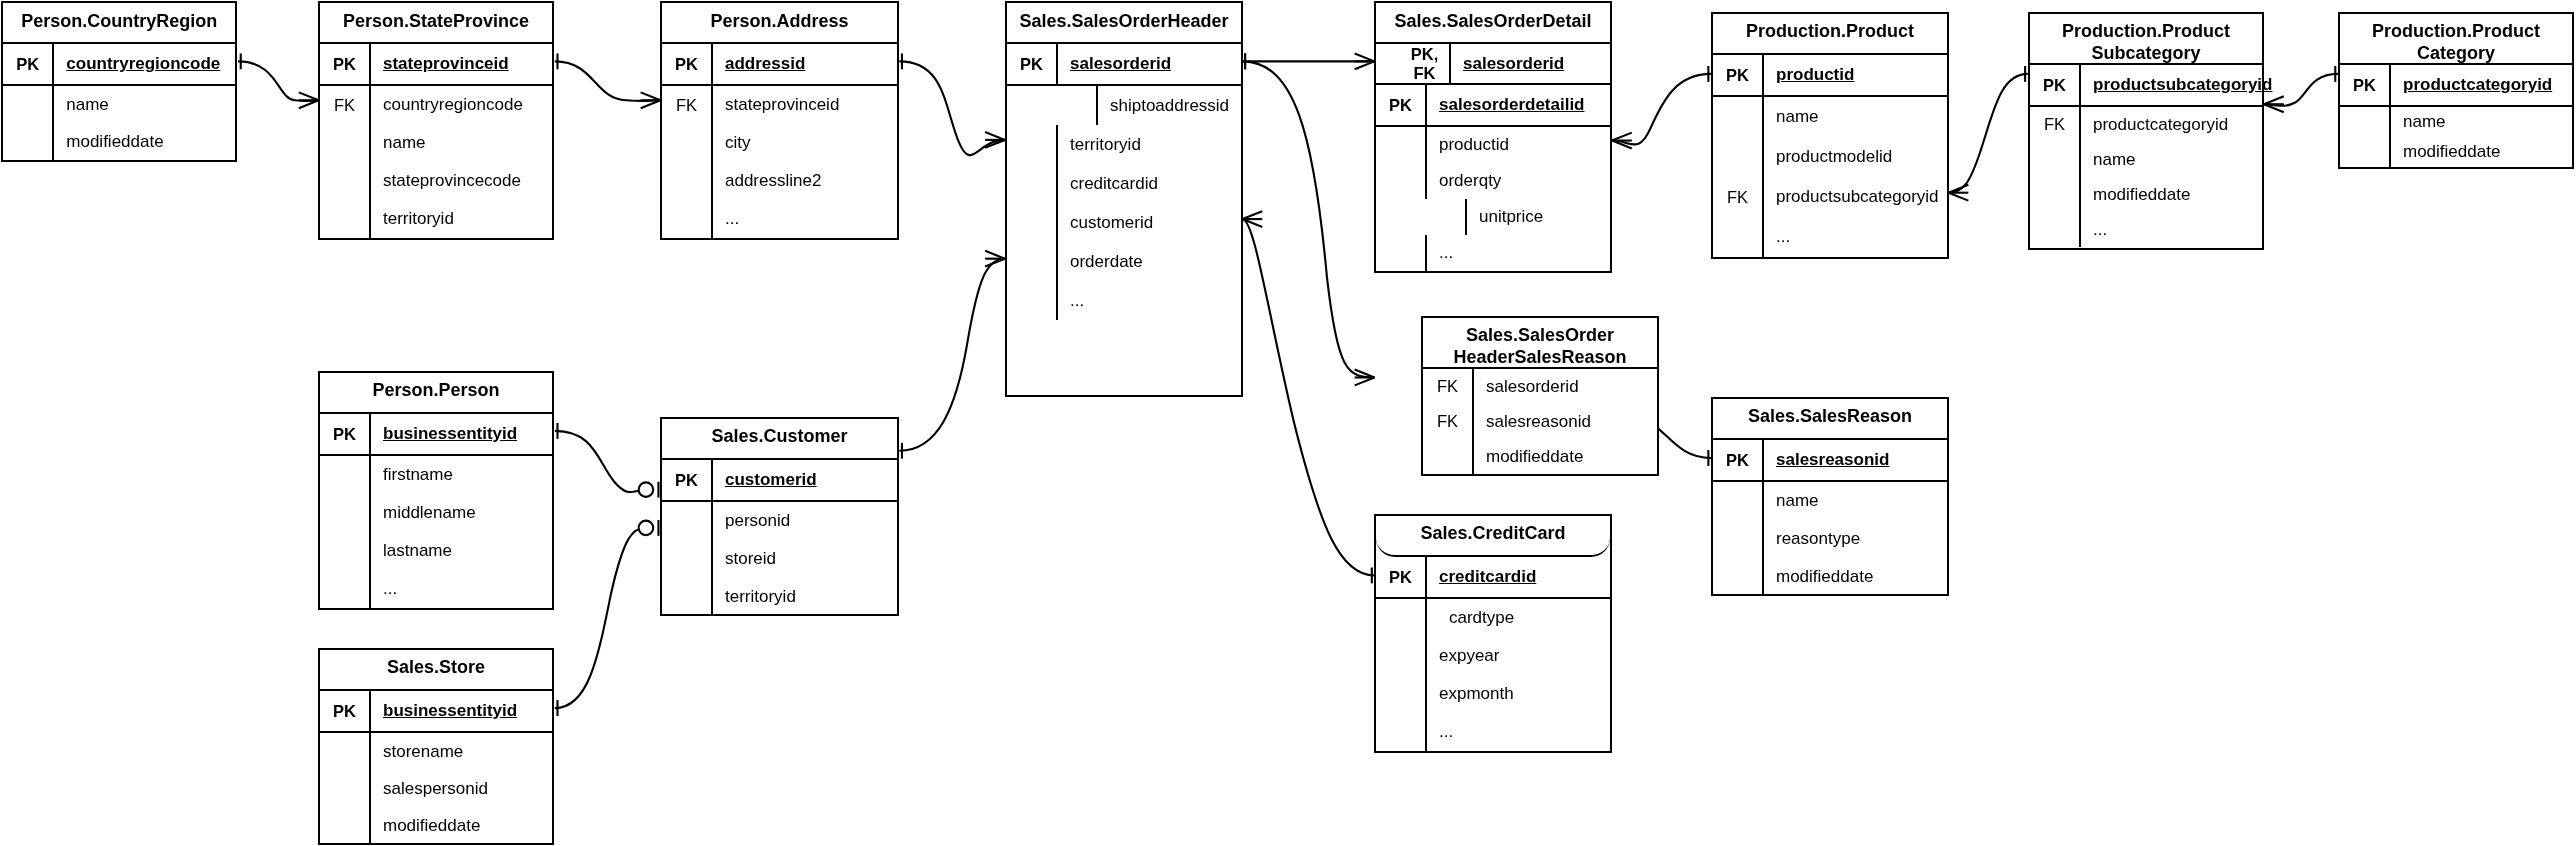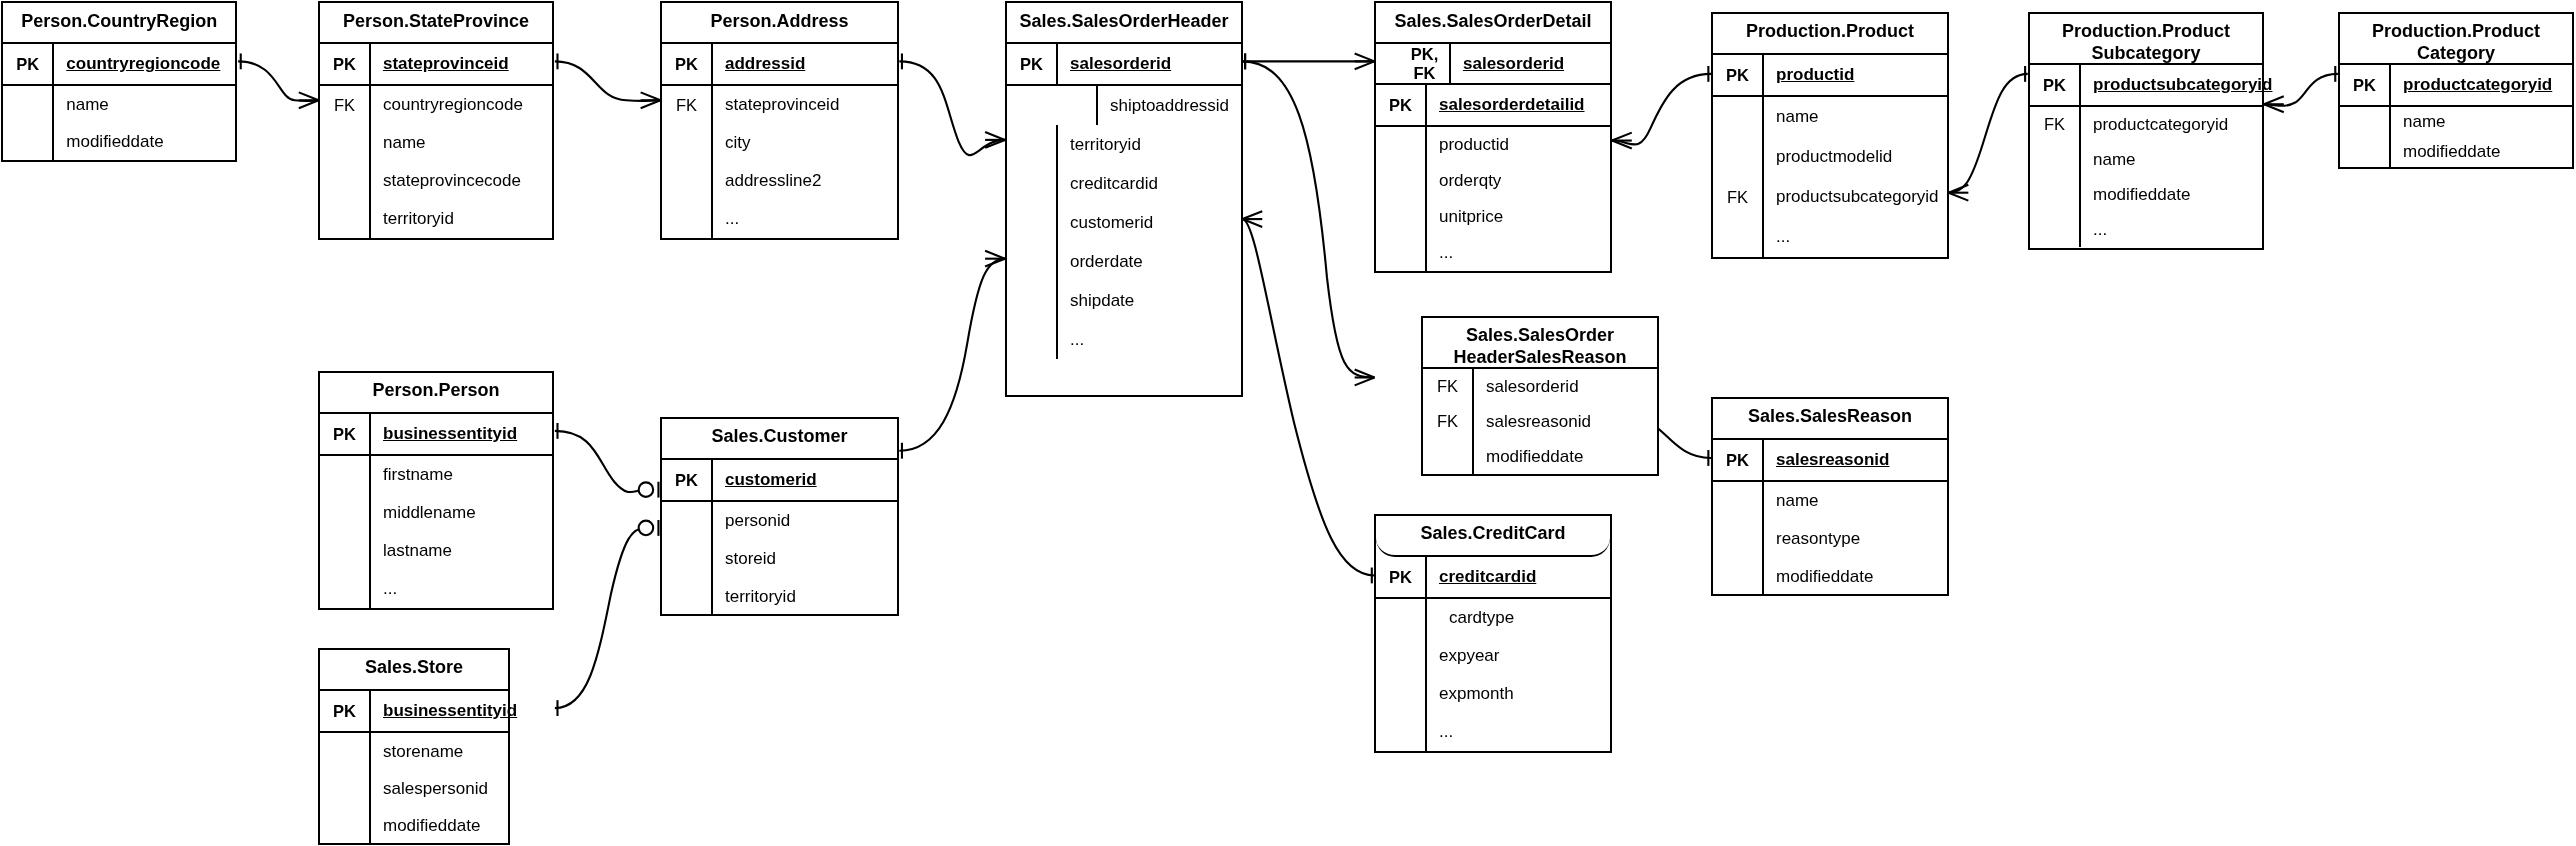--- a/index.html
+++ b/index.html
@@ -306,24 +306,20 @@
           <div class="row attr-row" style="height: 39px;">
             <div class="row-key"></div>
             <div class="row-name">customerid</div>
           </div>
           <div class="row attr-row" style="height: 39px;">
             <div class="row-key"></div>
             <div class="row-name">orderdate</div>
           </div>
           <div class="row attr-row" style="height: 39px;">
             <div class="row-key"></div>
-            <div class="row-name">shipdate</div>
-          </div>
-          <div class="row attr-row" style="height: 39px;">
-            <div class="row-key"></div>
             <div class="row-name">...</div>
           </div>
         </div>
       </div>
       <div class="entity" style="left: 1374px; top: 1.3px; width: 238px; height: 272px;">
         <div class="entity-title" style="height: 41px;">Sales.SalesOrderDetail</div>
         <div class="pk-section">
           <div class="row pk-row tall" style="border-bottom: 2px solid rgb(0, 0, 0); padding-left: 24px;">
             <div class="row-key bold">PK,
 FK</div>
@@ -336,21 +332,21 @@
         </div>
         <div class="attrs">
           <div class="row attr-row" style="height: 36px;">
             <div class="row-key"></div>
             <div class="row-name">productid</div>
           </div>
           <div class="row attr-row" style="height: 36px;">
             <div class="row-key"></div>
             <div class="row-name">orderqty</div>
           </div>
-          <div class="row attr-row" style="height: 36px;">
+          <div class="row attr-row" style="height: 36px; padding-left: 40px;">
             <div class="row-key"></div>
             <div class="row-name">unitprice</div>
           </div>
           <div class="row attr-row" style="height: 36px;">
             <div class="row-key"></div>
             <div class="row-name">...</div>
           </div>
         </div>
       </div>
       <div class="entity" style="left: 1711px; top: 12px; width: 238px; height: 247px;">
@@ -471,21 +467,21 @@
           <div class="row attr-row" style="height: 38px;">
             <div class="row-key"></div>
             <div class="row-name">storeid</div>
           </div>
           <div class="row attr-row" style="height: 38px;">
             <div class="row-key"></div>
             <div class="row-name">territoryid</div>
           </div>
         </div>
       </div>
-      <div class="entity" style="left: 318px; top: 648px; width: 192px; height: 197px;">
+      <div class="entity" style="left: 318px; top: 648px; width: 236px; height: 197px;">
         <div class="entity-title" style="height: 41px;">Sales.Store</div>
         <div class="pk-section">
           <div class="row pk-row">
             <div class="row-key bold">PK</div>
             <div class="row-name">businessentityid</div>
           </div>
         </div>
         <div class="attrs">
           <div class="row attr-row" style="height: 37px;">
             <div class="row-key"></div>

